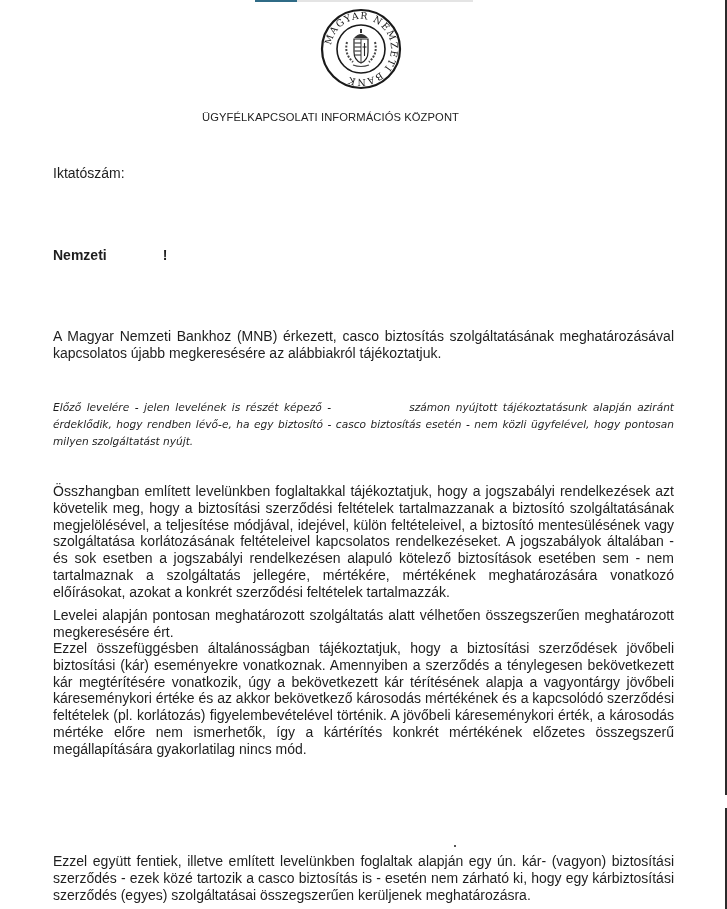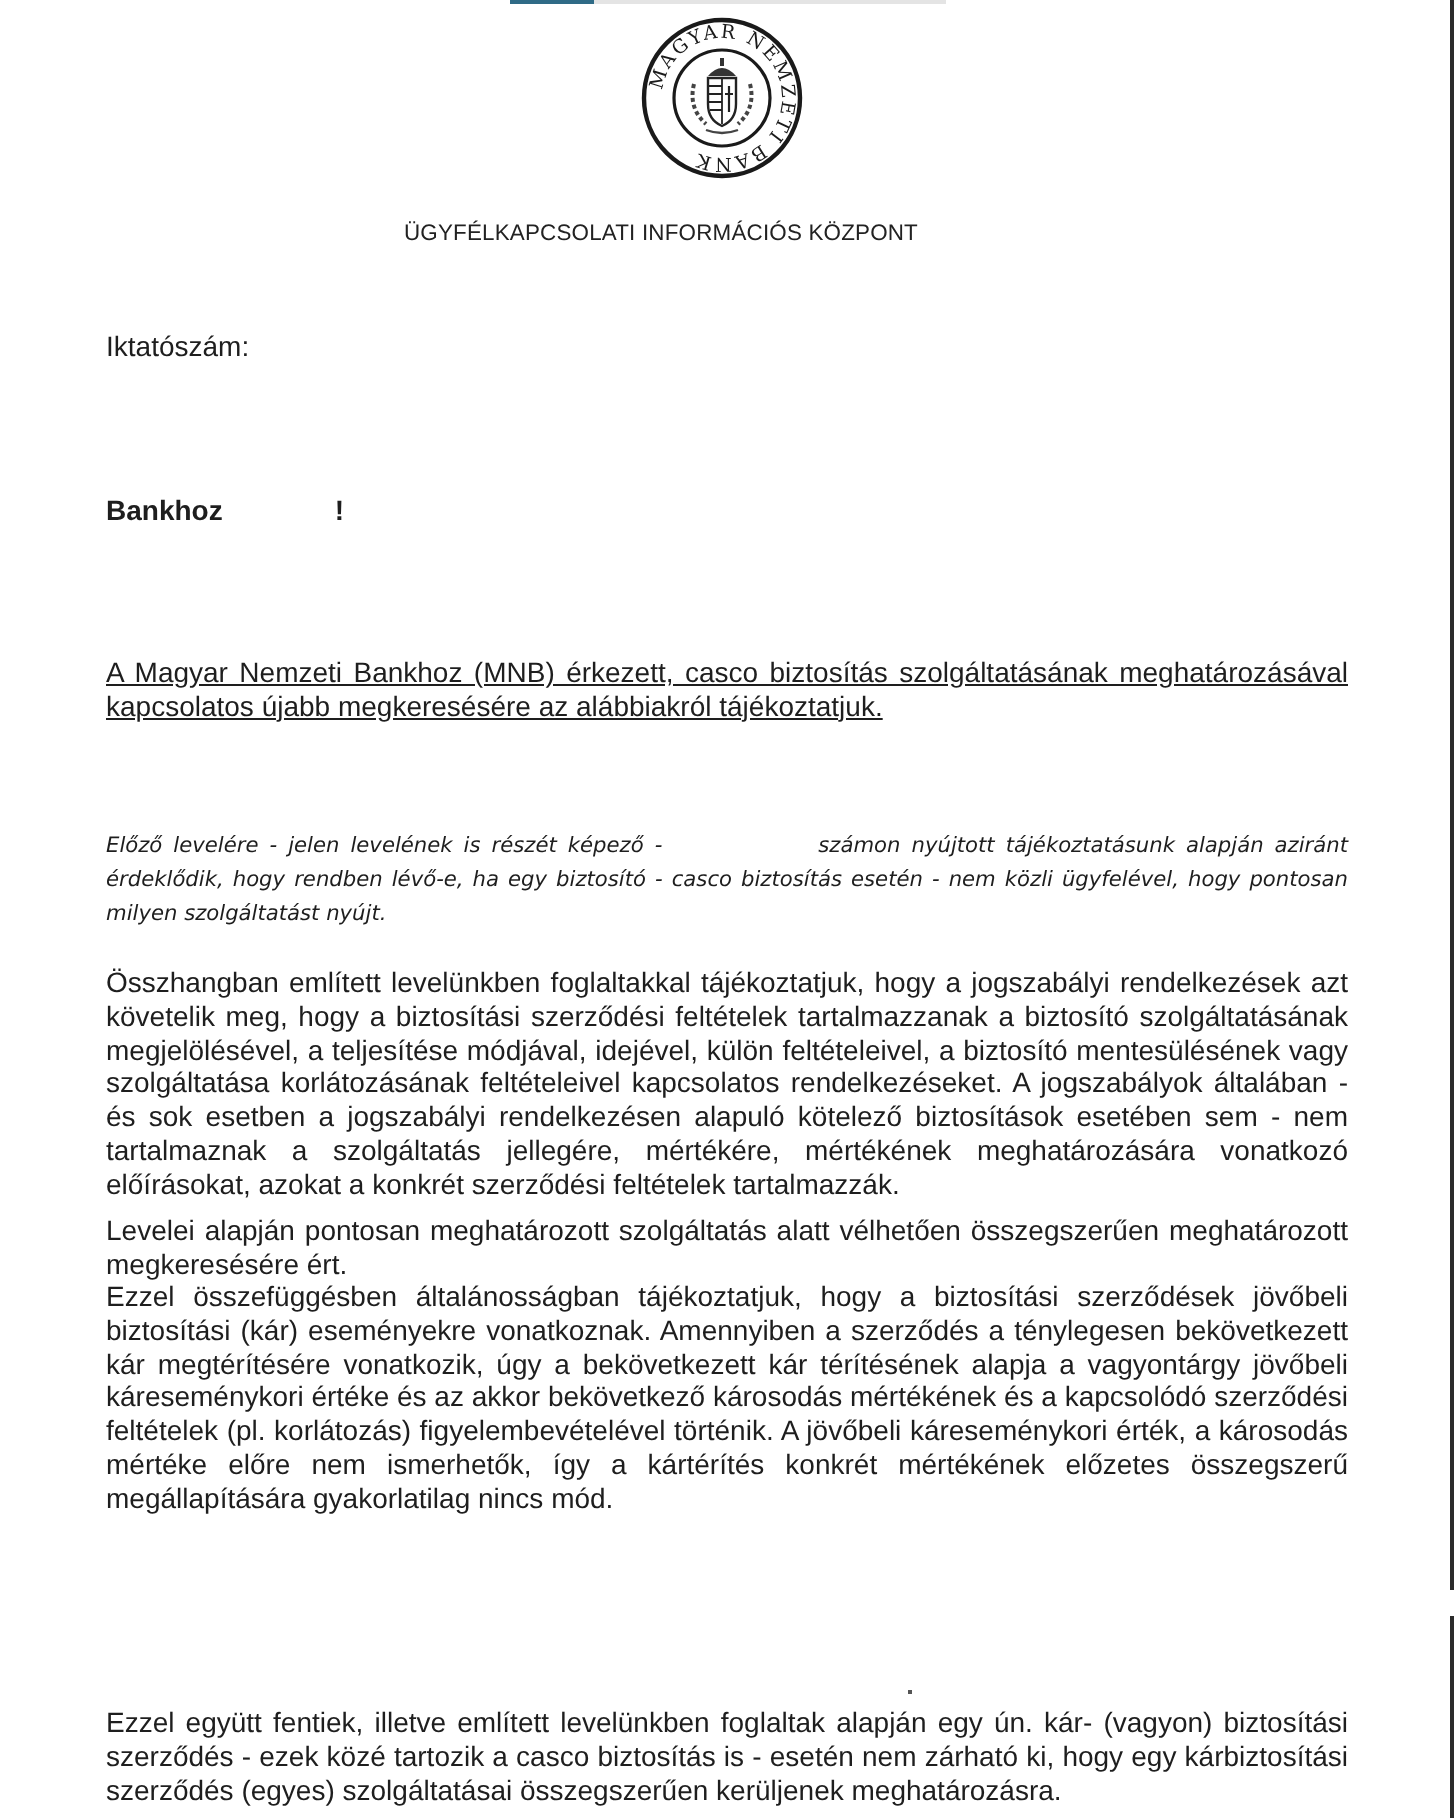--- a/index.html
+++ b/index.html
@@ -24,21 +24,21 @@
   }
   .center-title {
     position: absolute; left: 0; width: 661px; top: 111px; text-align: center;
     font-size: 11.2px; letter-spacing: 0.1px; color: #222;
   }
   .para {
     position: absolute; left: 53px; width: 621px; font-size: 14px; line-height: 16.8px;
     text-align: justify; color: #1e1e1e;
   }
   .para.left { text-align: left; }
-  .italic { font-style: italic; font-family: "DejaVu Sans", sans-serif; font-size: 10.6px; line-height: 16.8px; margin-top: 16px; }
+  .italic { font-style: italic; font-family: "DejaVu Sans", sans-serif; font-size: 10.6px; line-height: 16.8px; }
   .bold { font-weight: bold; }
   .gap { display: inline-block; }
   .dot {
     position: absolute; left: 454px; top: 845px; width: 2px; height: 2px; background: #555;
   }
 </style>
 </head>
 <body>
 
 <div class="topbar-track"></div>
@@ -75,24 +75,24 @@
 </div>
 
 <div class="center-title">ÜGYFÉLKAPCSOLATI INFORMÁCIÓS KÖZPONT</div>
 
 <div class="para left" style="top:165px;">
   <span>Iktatószám:</span>
   <span></span>
 </div>
 
 <div class="para left bold" style="top:247px;">
-  <span>Bankhoz</span><span class="gap" style="width:56px;"></span><span>!</span>
+  <span>Nemzeti</span><span class="gap" style="width:56px;"></span><span>!</span>
 </div>
 
-<div class="para" style="top:328px;text-decoration:underline;">A Magyar Nemzeti Bankhoz (MNB) érkezett, casco biztosítás szolgáltatásának meghatározásával kapcsolatos újabb megkeresésére az alábbiakról tájékoztatjuk.</div>
+<div class="para" style="top:328px;">A Magyar Nemzeti Bankhoz (MNB) érkezett, casco biztosítás szolgáltatásának meghatározásával kapcsolatos újabb megkeresésére az alábbiakról tájékoztatjuk.</div>
 
 <div class="para italic" style="top:399px;">
   <span>Előző levelére - jelen levelének is részét képező -</span><span class="gap" style="width:78px;"></span><span>számon nyújtott tájékoztatásunk alapján aziránt érdeklődik, hogy rendben lévő-e, ha egy biztosító - casco biztosítás esetén - nem közli ügyfelével, hogy pontosan milyen szolgáltatást nyújt.</span>
 </div>
 
 <div class="para" style="top:483px;">Összhangban említett levelünkben foglaltakkal tájékoztatjuk, hogy a jogszabályi rendelkezések azt követelik meg, hogy a biztosítási szerződési feltételek tartalmazzanak a biztosító szolgáltatásának megjelölésével, a teljesítése módjával, idejével, külön feltételeivel, a biztosító mentesülésének vagy szolgáltatása korlátozásának feltételeivel kapcsolatos rendelkezéseket. A jogszabályok általában - és sok esetben a jogszabályi rendelkezésen alapuló kötelező biztosítások esetében sem - nem tartalmaznak a szolgáltatás jellegére, mértékére, mértékének meghatározására vonatkozó előírásokat, azokat a konkrét szerződési feltételek tartalmazzák.</div>
 
 <div class="para" style="top:607px;">Levelei alapján pontosan meghatározott szolgáltatás alatt vélhetően összegszerűen meghatározott megkeresésére ért.</div>
 
 <div class="para" style="top:640px;">Ezzel összefüggésben általánosságban tájékoztatjuk, hogy a biztosítási szerződések jövőbeli biztosítási (kár) eseményekre vonatkoznak. Amennyiben a szerződés a ténylegesen bekövetkezett kár megtérítésére vonatkozik, úgy a bekövetkezett kár térítésének alapja a vagyontárgy jövőbeli káreseménykori értéke és az akkor bekövetkező károsodás mértékének és a kapcsolódó szerződési feltételek (pl. korlátozás) figyelembevételével történik. A jövőbeli káreseménykori érték, a károsodás mértéke előre nem ismerhetők, így a kártérítés konkrét mértékének előzetes összegszerű megállapítására gyakorlatilag nincs mód.</div>

